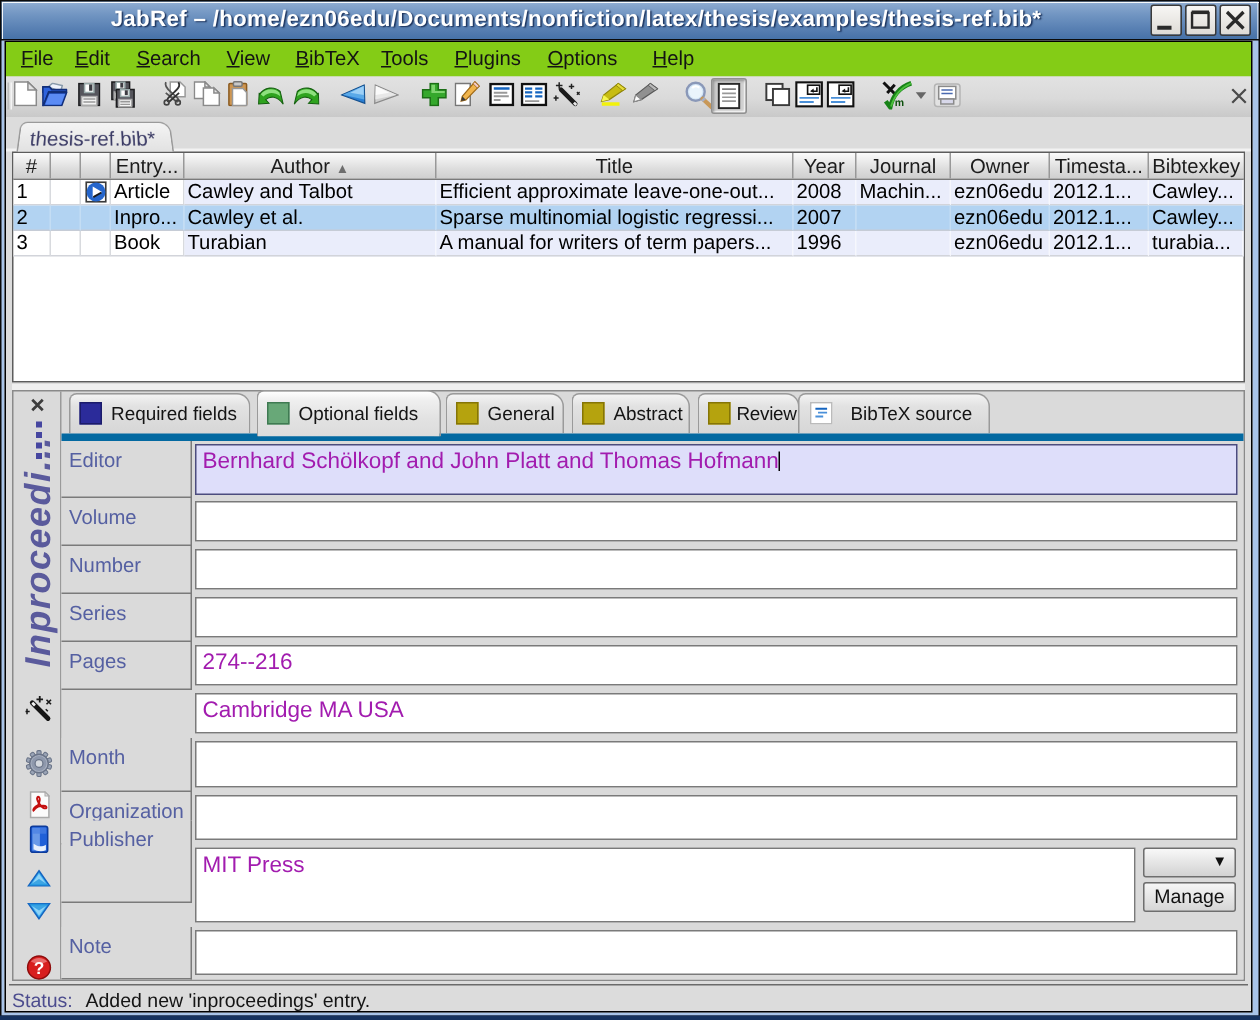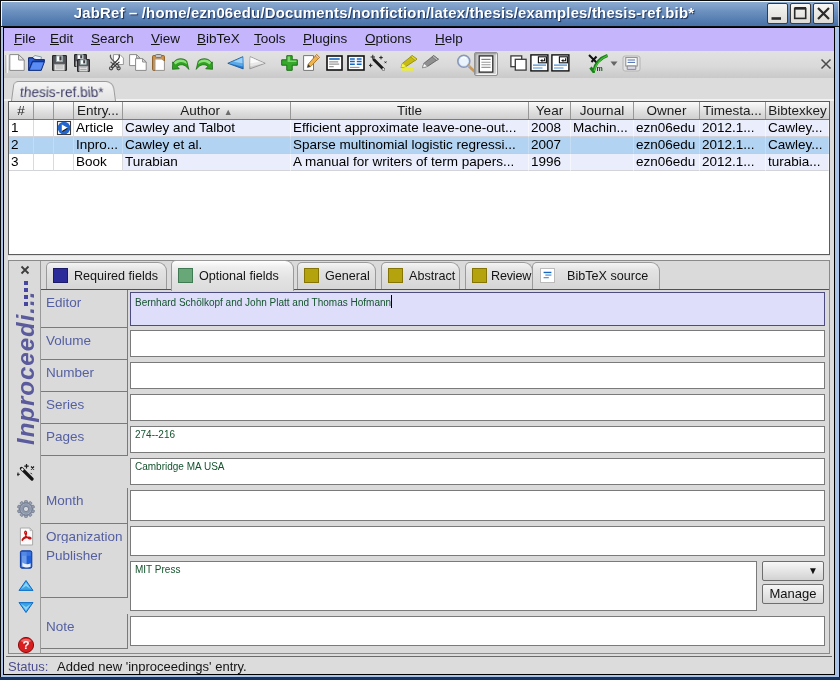--- a/index.html
+++ b/index.html
@@ -12,21 +12,21 @@
 #titlebar .tt { position:absolute; left:0; right:72px; top:4px; text-align:center;
   font-size:14.9px; font-weight:bold; color:#fff; letter-spacing:0.2px;
   text-shadow:1px 1px 1px rgba(10,30,70,0.85); white-space:nowrap; }
 .winbtn { position:absolute; top:2px; width:21px; height:21px;
   background:linear-gradient(to bottom,#f7f6f4,#dedbd6); border:1px solid #3a3a3a; border-radius:2px; }
 #frame { position:absolute; left:1px; top:27px; width:838px; height:650px; background:#a9c4e8; }
 #content { position:absolute; left:2px; top:0; width:832px; height:648px; border:1px solid #000;
   background:#dcdcdc; }
 
 #menubar { position:absolute; left:0; top:0; width:830px; height:23px;
-  background:#c4b5fd; }
+  background:#84cc16; }
 #menubar span { position:absolute; top:3px; font-size:13.5px; color:#141414; }
 
 #toolbar { position:absolute; left:0; top:23px; width:830px; height:27px; background:linear-gradient(#e2e2e2,#dadada 55%,#c9c9c9); }
 #toolbar svg { position:absolute; top:3px; }
 
 #tabbar { position:absolute; left:0; top:50px; width:830px; height:23px;
   background:#dcdcdc; box-shadow:inset 0 -2px 0 #f2f2f2; }
 #filetab { position:absolute; left:7px; top:2px; width:105px; height:21px;
   background:linear-gradient(#f4f4f4,#e2e2e2); border:1px solid #9a9a9a; border-bottom:none;
   border-radius:5px 8px 0 0; transform:perspective(20px) rotateX(3deg); transform-origin:bottom; }
@@ -56,26 +56,26 @@
 #vtext { position:absolute; left:3px; top:184px; width:154px; height:24px;
   transform:rotate(-90deg); transform-origin:top left;
   font-size:24px; font-weight:bold; font-style:italic; color:#5a5a9c; letter-spacing:1px; white-space:nowrap; }
 .sic { position:absolute; left:8px; }
 .etab { position:absolute; top:1px; height:27px; background:linear-gradient(#f4f4f4,#e2e2e2 30%,#d6d6d6);
   border:1px solid #9a9a9a; border-bottom:none; border-radius:5px 9px 0 0; z-index:1; }
 .etab.sel { top:-1px; height:31px; background:linear-gradient(#ffffff,#efefef 20%,#e2e2e2 60%,#dcdcdc); z-index:3;padding-left:16px; }
 .sq { position:absolute; left:6px; top:50%; margin-top:-8px; width:15px; height:15px; border:1px solid #555; }
 .etl { position:absolute; left:27px; top:50%; margin-top:-7px; font-size:12.6px; color:#141414; white-space:nowrap; }
 #fields { position:absolute; left:32px; top:28px; width:788px; height:364px;
-  border-top:1px solid #0369a1; z-index:2; background:#dadada; }
+  border-top:5px solid #0369a1; z-index:2; background:#dadada; }
 .flabel { position:absolute; left:0; width:87px; background:#dadada;
   border-bottom:1px solid #7a7a7a; border-right:1px solid #7a7a7a;
   font-size:13.5px; color:#5560a2; padding:5px 0 0 5px; }
 .fbox { position:absolute; left:89px; width:695px; background:#fff; border:1px solid #7a7a7a;
-  font-size:10px; color:#14532d; padding:2px 0 0 4px; white-space:nowrap; overflow:hidden; }
+  font-size:15px; color:#a21caf; padding:2px 0 0 4px; white-space:nowrap; overflow:hidden; }
 #caret { display:inline-block; width:1px; height:13px; background:#000; vertical-align:-2px; }
 #combo { position:absolute; left:721px; top:271px; width:62px; height:20px;
   background:linear-gradient(#f8f8f8,#d2d2d2); border:1px solid #6e6e6e; border-radius:2px; }
 #combot { position:absolute; right:5px; top:3px; font-size:10px; color:#111; }
 #managebtn { position:absolute; left:721px; top:294px; width:62px; height:20px;
   background:linear-gradient(#f6f6f6,#d6d6d6); border:1px solid #6e6e6e; border-radius:2px;
   font-size:13px; color:#111; text-align:center; line-height:18px; }
 </style>
 </head>
 <body>

